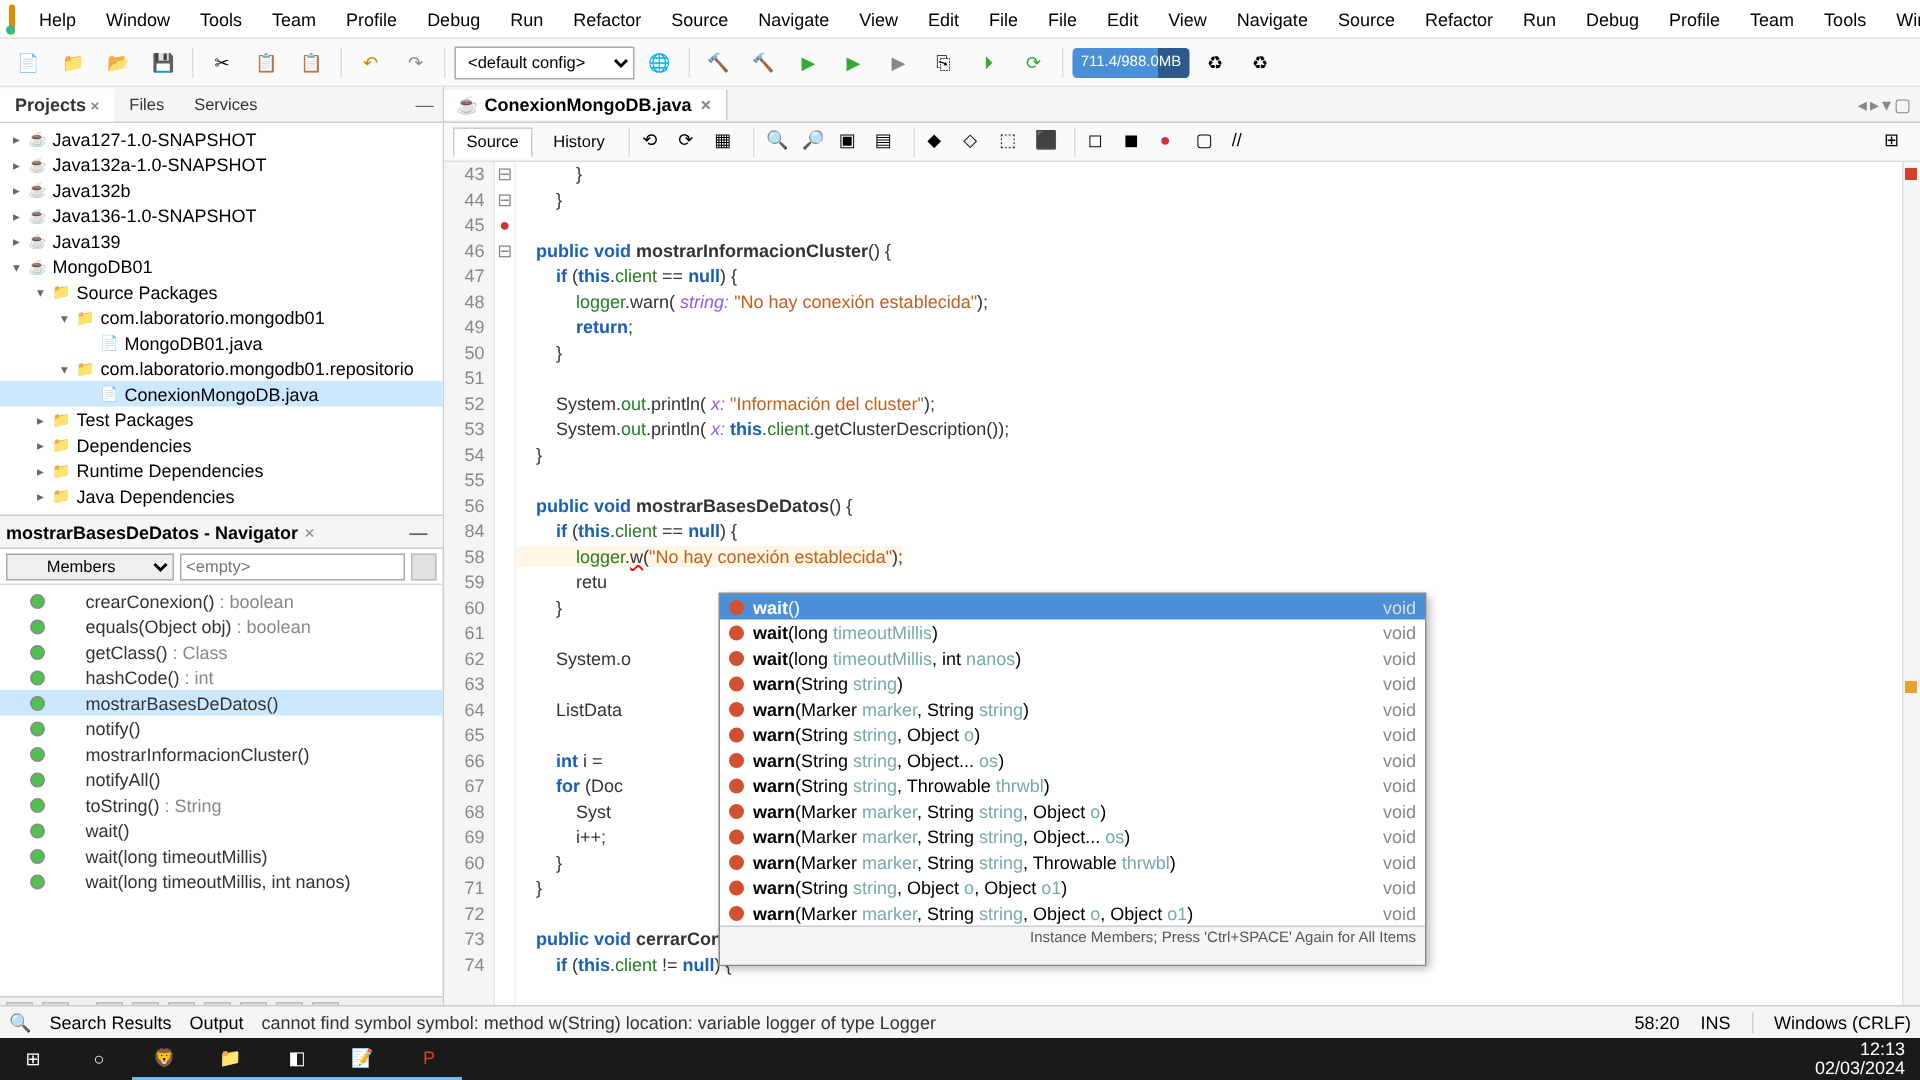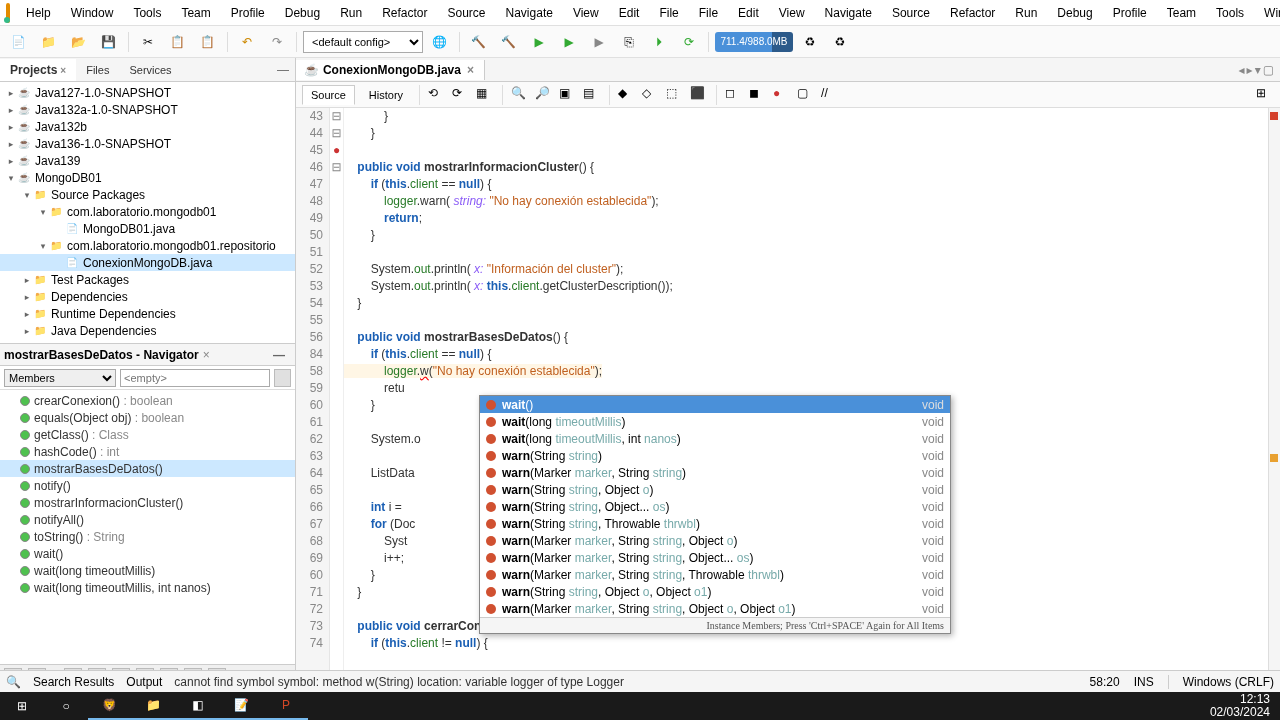--- a/index.html
+++ b/index.html
@@ -25,24 +25,24 @@
 .tree-row.sel { background:#cce8ff; }
 .tw { width:14px; text-align:center; color:#666; font-size:9px; cursor:default; }
 .tree-ico { width:14px; height:14px; margin-right:3px; display:inline-flex; align-items:center; justify-content:center; font-size:10px; }
 .coffee-ico { color:#c06028; }
 .folder-ico { color:#d4a94e; }
 .file-ico { color:#666; }
 .nav-header { height:22px; display:flex; align-items:center; background:#f5f5f5; border-bottom:1px solid #ccc; padding:0 4px; font-size:11px; font-weight:bold; }
 .nav-header .x { margin-left:4px; font-weight:normal; color:#888; cursor:default; }
 .nav-filter { height:24px; display:flex; align-items:center; border-bottom:1px solid #ddd; padding:0 4px; gap:4px; }
 .nav-filter select, .nav-filter input { height:18px; font-size:11px; border:1px solid #aaa; }
-.nav-filter select { width:120px; }
+.nav-filter select { width:120px;text-align:center; }
 .nav-filter input { flex:1; padding:0 3px; color:#888; }
 .nav-list { flex:1; overflow:auto; padding:2px 0; }
-.nav-row { display:flex; align-items:center; height:17px; padding-left:20px; }
+.nav-row { display:flex; align-items:center; height:17px; padding-left:20px;gap:23px; }
 .nav-row.sel { background:#cce8ff; }
 .nav-bullet { width:10px; height:10px; border:1px solid #888; border-radius:50%; margin-right:4px; background:#4fc14f; }
 .nav-bullet.orange { background:#e8a030; }
 .nav-text { color:#333; }
 .nav-text .ret { color:#888; }
 .nav-toolbar { height:24px; background:#f0f0f0; border-top:1px solid #ccc; display:flex; align-items:center; gap:6px; padding:0 4px; }
 .nav-tb-btn { width:18px; height:18px; background:#e0e0e0; border:1px solid #bbb; }
 .editor-panel { flex:1; display:flex; flex-direction:column; overflow:hidden; }
 .editor-tabs { height:24px; display:flex; background:#f5f5f5; border-bottom:1px solid #ccc; align-items:center; }
 .editor-tab { display:flex; align-items:center; padding:3px 8px; background:#fff; border-right:1px solid #ccc; font-size:11px; gap:4px; }
@@ -67,21 +67,21 @@
 .err-mark { position:absolute; right:2px; width:8px; height:8px; background:#d4402b; }
 .popup { position:absolute; left:479px; top:395px; width:472px; background:#fff; border:1px solid #888; box-shadow:2px 2px 6px rgba(0,0,0,0.3); font-family:Consolas,monospace; font-size:13px; z-index:100; }
 .popup-row { height:17px; display:flex; align-items:center; padding:0 6px; }
 .popup-row.sel { background:#4a90d9; color:#fff; }
 .pop-bullet { width:10px; height:10px; border-radius:50%; background:#d05030; margin-right:6px; flex-shrink:0; }
 .pop-sig { flex:1; white-space:nowrap; overflow:hidden; }
 .pop-sig .mname { font-weight:bold; }
 .pop-sig .pname { color:#7aa; }
 .pop-ret { color:#888; margin-left:8px; }
 .popup-row.sel .pop-ret { color:#ddd; }
-.popup-foot { height:16px; background:#f5f5f5; border-top:1px solid #ccc; font-size:10px; color:#555; text-align:right; padding:2px 6px; font-family:Liberation Serif, serif; }
+.popup-foot { height:26px; background:#f5f5f5; border-top:1px solid #ccc; font-size:10px; color:#555; text-align:right; padding:2px 6px; font-family:Liberation Sans, sans-serif; }
 .status { position:fixed; bottom:28px; left:0; right:0; height:22px; background:#f5f5f5; border-top:1px solid #ccc; display:flex; align-items:center; padding:0 6px; font-size:11px; gap:12px; }
 .status .err { color:#333; }
 .status-r { margin-left:auto; display:flex; gap:14px; }
 .taskbar { position:fixed; bottom:0; left:0; right:0; height:28px; background:#1a1a1a; display:flex; align-items:center; }
 .task-item { width:44px; height:28px; display:flex; align-items:center; justify-content:center; color:#fff; }
 .task-item.active { border-bottom:2px solid #76b9ed; }
 .task-right { margin-left:auto; color:#fff; font-size:11px; text-align:right; padding:0 10px; line-height:13px; }
 </style>
 </head>
 <body>

